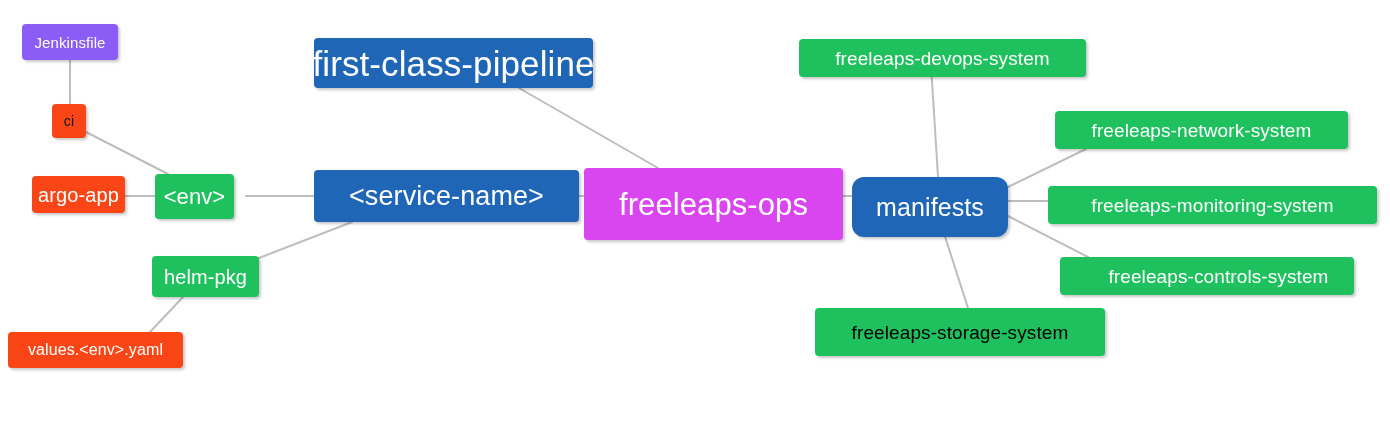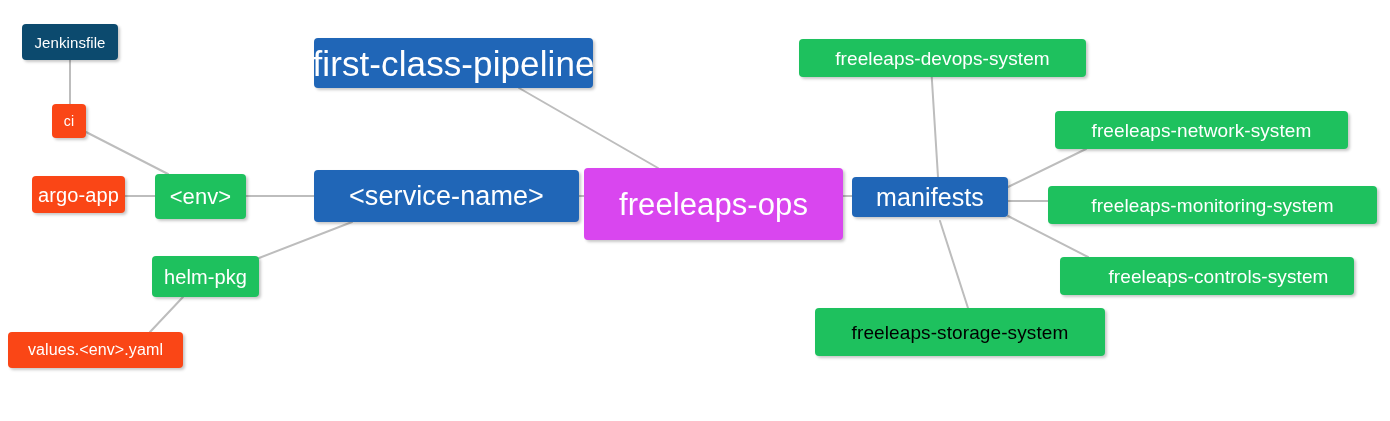--- a/index.html
+++ b/index.html
@@ -8,21 +8,21 @@
        font-family:"Liberation Sans","DejaVu Sans",sans-serif;}
   #canvas{position:relative;width:1390px;height:421px;background:#fff;}
   #edges{position:absolute;left:0;top:0;width:1390px;height:421px;}
   .node{position:absolute;box-sizing:border-box;display:flex;align-items:center;
         justify-content:center;color:#ffffff;border-radius:4px;white-space:nowrap;
         box-shadow:2px 2px 3px rgba(0,0,0,0.22);line-height:1;letter-spacing:0.1px;}
   .n-root{background:#d946ef;}
   .n-blue{background:#2066b7;}
   .n-green{background:#1ec15e;}
   .n-red{background:#fa4616;}
-  .n-amber{background:#0c4a6e;}
+  .n-amber{background:#8b5cf6;}
 </style>
 </head>
 <body>
 
 <div id="canvas" style="background: rgb(255, 255, 255);">
   <svg id="edges" viewBox="0 0 1390 421" preserveAspectRatio="none" aria-hidden="true">
       <line x1="70" y1="60" x2="70" y2="104" stroke="#bdbdbd" stroke-width="2" stroke-linecap="round"></line>
       <line x1="86" y1="132" x2="168" y2="174" stroke="#bdbdbd" stroke-width="2" stroke-linecap="round"></line>
       <line x1="125" y1="196" x2="155" y2="196" stroke="#bdbdbd" stroke-width="2" stroke-linecap="round"></line>
       <line x1="246" y1="196" x2="314" y2="196" stroke="#bdbdbd" stroke-width="2" stroke-linecap="round"></line>
@@ -32,28 +32,28 @@
       <line x1="579" y1="196" x2="584" y2="196" stroke="#bdbdbd" stroke-width="2" stroke-linecap="round"></line>
       <line x1="843" y1="196" x2="852" y2="196" stroke="#bdbdbd" stroke-width="2" stroke-linecap="round"></line>
       <line x1="938" y1="177" x2="931" y2="65" stroke="#bdbdbd" stroke-width="2" stroke-linecap="round"></line>
       <line x1="1008" y1="187" x2="1086" y2="149" stroke="#bdbdbd" stroke-width="2" stroke-linecap="round"></line>
       <line x1="1008" y1="201" x2="1048" y2="201" stroke="#bdbdbd" stroke-width="2" stroke-linecap="round"></line>
       <line x1="1008" y1="216" x2="1088" y2="257" stroke="#bdbdbd" stroke-width="2" stroke-linecap="round"></line>
       <line x1="940" y1="221" x2="968" y2="308" stroke="#bdbdbd" stroke-width="2" stroke-linecap="round"></line>
     </svg>
   <div id="node-layer">
       <div class="node n-amber" style="left: 22px; top: 24px; width: 96px; height: 36px; font-size: 15px; color: rgb(255, 255, 255);">Jenkinsfile</div>
-      <div class="node n-red" style="left: 52px; top: 104px; width: 34px; height: 34px; font-size: 14px; color: #ffffff;">ci</div>
+      <div class="node n-red" style="left: 52px; top: 104px; width: 34px; height: 34px; font-size: 14px; color: #0f172a;">ci</div>
       <div class="node n-red" style="left: 32px; top: 176px; width: 93px; height: 37px; font-size: 20px; color: rgb(255, 255, 255);">argo-app</div>
-      <div class="node n-green" style="left: 155px; top: 174px; width: 91px; height: 45px; font-size: 22px; color: rgb(255, 255, 255);">&lt;env&gt;</div>
+      <div class="node n-green" style="left: 155px; top: 174px; width: 79px; height: 45px; font-size: 22px; color: rgb(255, 255, 255);">&lt;env&gt;</div>
       <div class="node n-green" style="left: 152px; top: 256px; width: 107px; height: 41px; font-size: 20px; color: rgb(255, 255, 255);">helm-pkg</div>
       <div class="node n-red" style="left: 8px; top: 332px; width: 175px; height: 36px; font-size: 16px; color: rgb(255, 255, 255);">values.&lt;env&gt;.yaml</div>
       <div class="node n-blue" style="left: 314px; top: 38px; width: 279px; height: 50px; font-size: 35px; color: rgb(255, 255, 255);">first-class-pipeline</div>
       <div class="node n-blue" style="left: 314px; top: 170px; width: 265px; height: 52px; font-size: 27px; color: rgb(255, 255, 255);">&lt;service-name&gt;</div>
       <div class="node n-root" style="left: 584px; top: 168px; width: 259px; height: 72px; font-size: 31px; color: rgb(255, 255, 255);">freeleaps-ops</div>
-      <div class="node n-blue" style="left: 852px; top: 177px; width: 156px; height: 40px; font-size: 25px; color: rgb(255, 255, 255);">manifests</div>
+      <div class="node n-blue" style="left: 852px; top: 177px; width: 156px; height: 60px; font-size: 25px; color: rgb(255, 255, 255); border-radius: 12px;">manifests</div>
       <div class="node n-green" style="left: 799px; top: 11px; width: 287px; height: 38px; font-size: 19px; color: rgb(255, 255, 255); margin-top: 28px;">freeleaps-devops-system</div>
       <div class="node n-green" style="left: 1055px; top: 111px; width: 293px; height: 38px; font-size: 19px; color: rgb(255, 255, 255);">freeleaps-network-system</div>
       <div class="node n-green" style="left: 1048px; top: 186px; width: 329px; height: 38px; font-size: 19px; color: rgb(255, 255, 255);">freeleaps-monitoring-system</div>
       <div class="node n-green" style="left: 1060px; top: 257px; width: 294px; height: 38px; font-size: 19px; color: rgb(255, 255, 255); padding-left: 23px;">freeleaps-controls-system</div>
       <div class="node n-green" style="left: 815px; top: 308px; width: 290px; height: 48px; font-size: 19px; color: #000000;">freeleaps-storage-system</div>
     </div>
 </div>
 
 </body></html>

